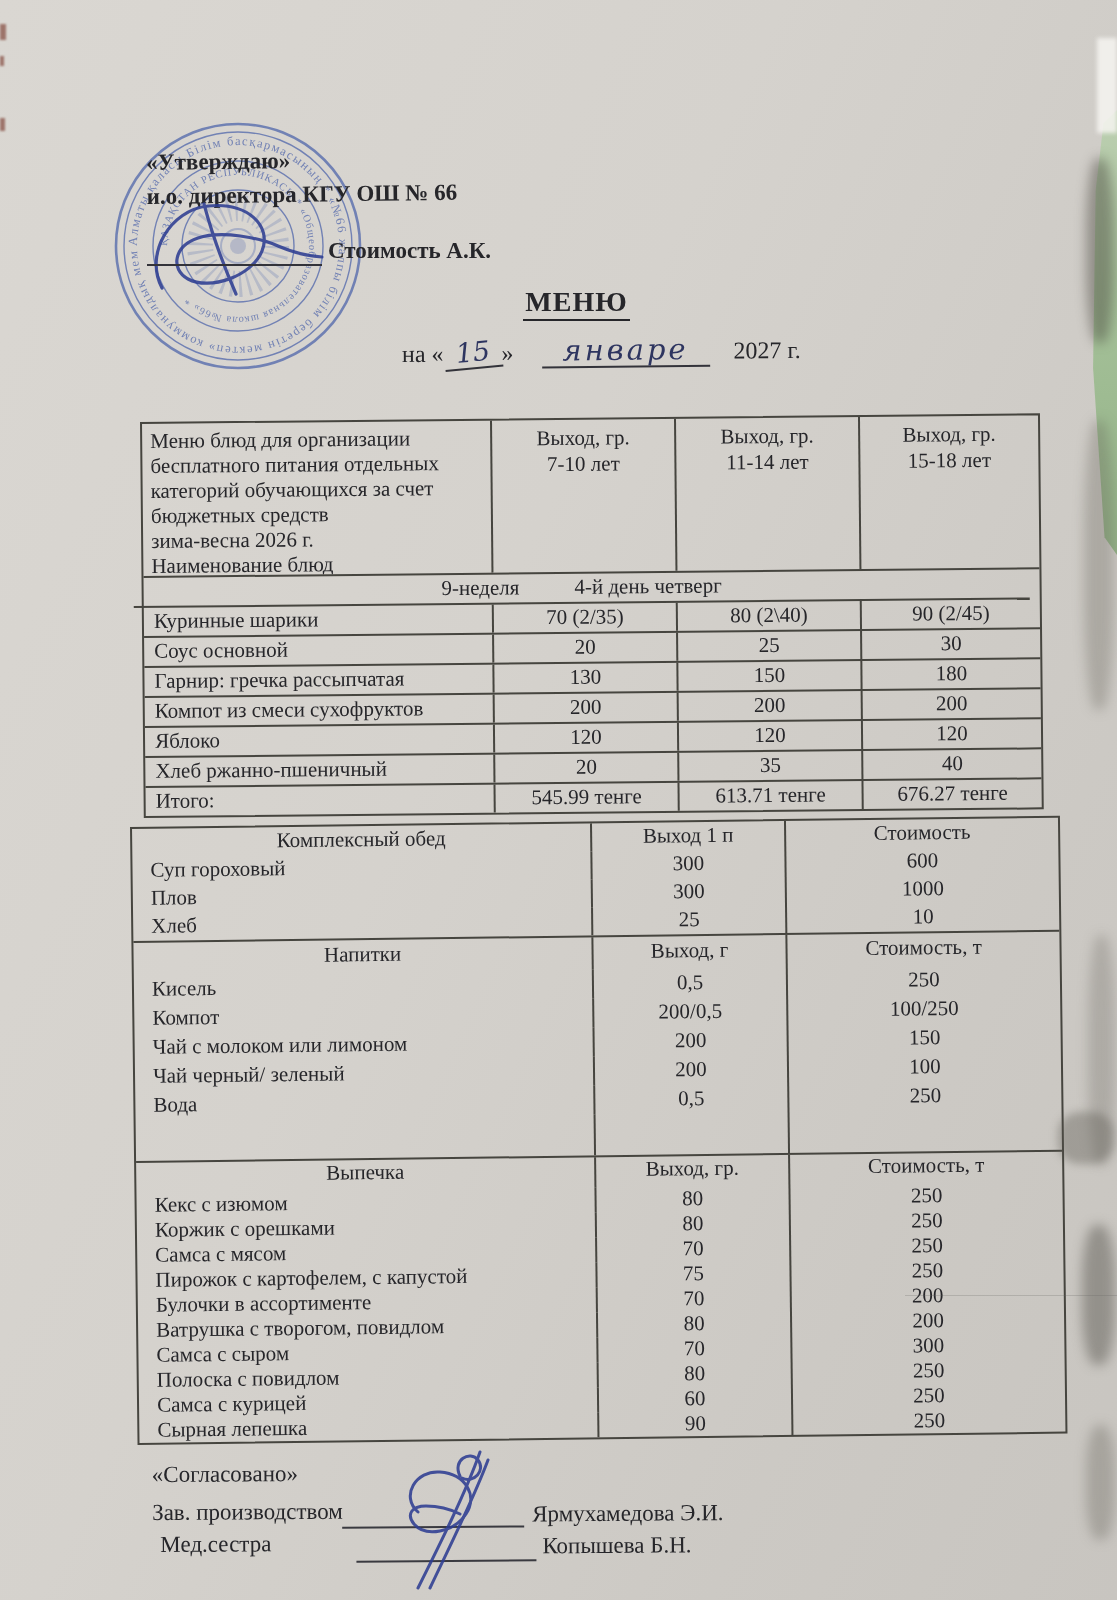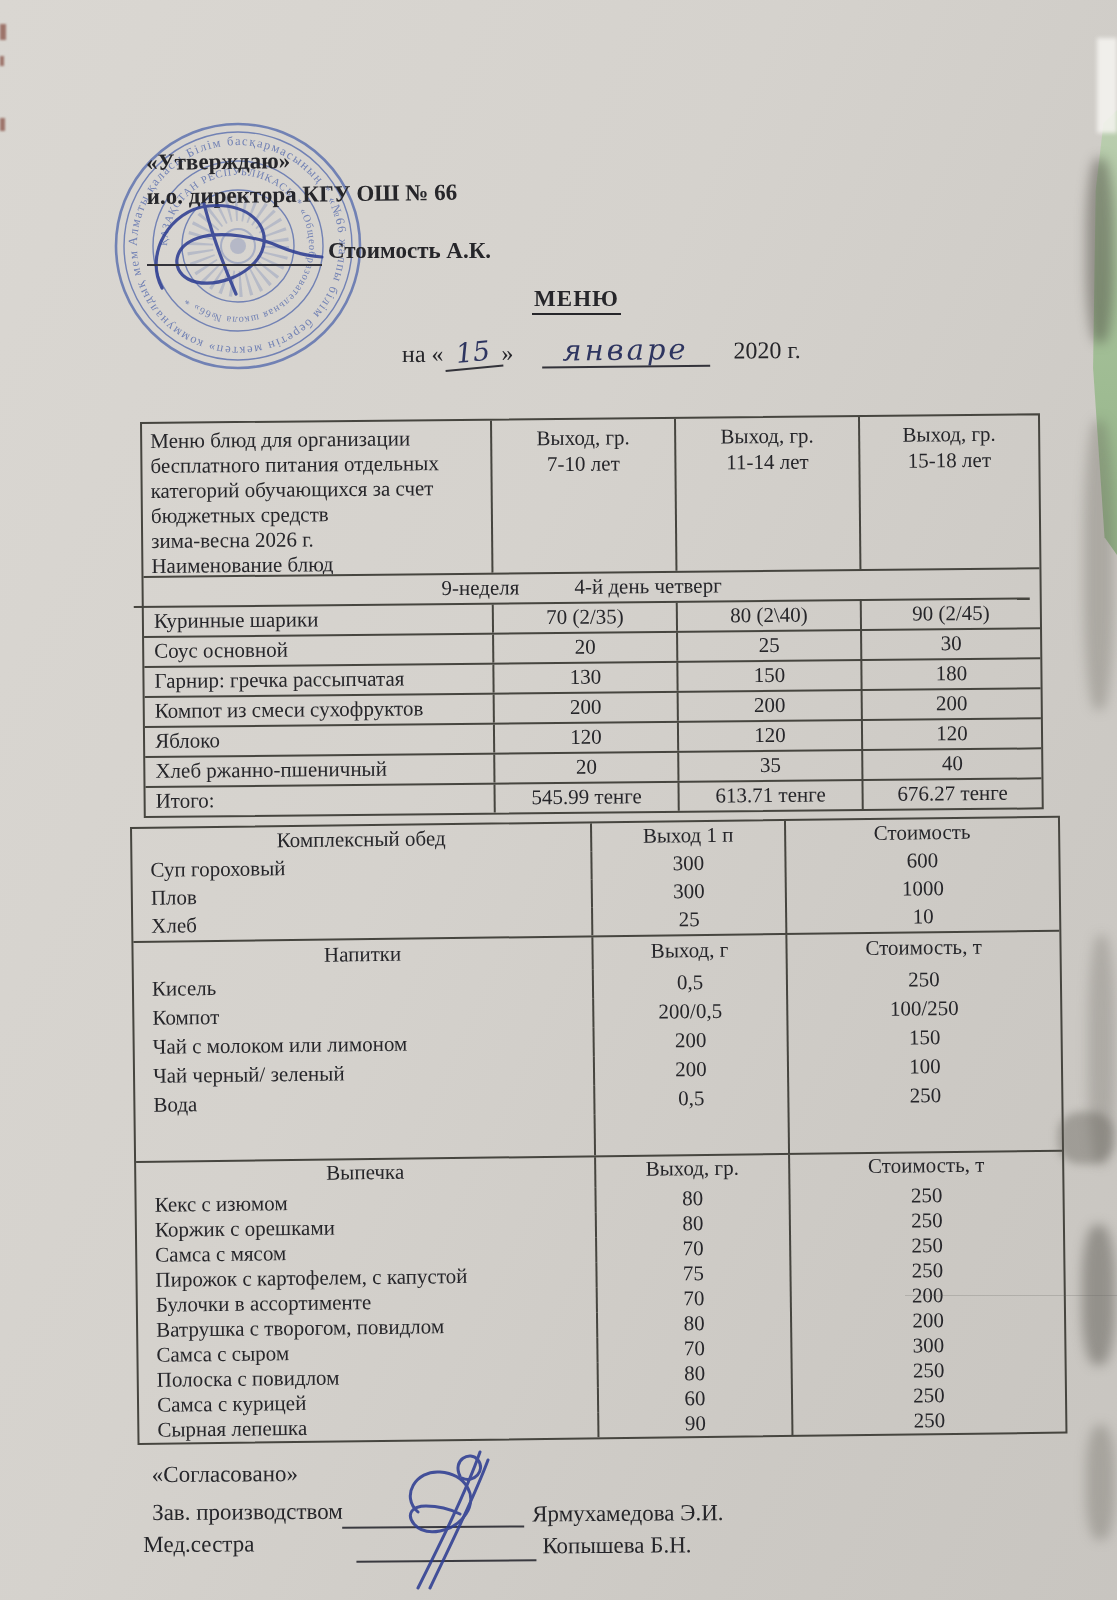--- a/index.html
+++ b/index.html
@@ -10,21 +10,21 @@
           overflow:hidden;}
   .content{position:absolute;inset:0;filter:blur(0.35px);color:#26262a;}
 
   
   .approval{position:absolute;left:146px;top:146px;font-weight:bold;font-size:23px;
             line-height:34px;transform:rotate(-0.8deg);transform-origin:0 0;white-space:nowrap;}
   .sig-line{position:absolute;left:147px;top:240px;width:175px;height:24px;
             border-bottom:2px solid #33333a;}
   .signer{position:absolute;left:328px;top:238px;font-weight:bold;font-size:23px;white-space:nowrap;}
   .menu-title{position:absolute;left:0;top:286px;width:1117px;text-align:center;}
-  .menu-title span{display:inline-block;font-weight:bold;font-size:23px;letter-spacing:1px;
+  .menu-title span{display:inline-block;font-weight:bold;font-size:28px;letter-spacing:1px;
             border-bottom:2.5px solid #26262a;padding:0 2px 1px;transform:translateX(18px);}
   .date-line{position:absolute;left:402px;top:334px;display:flex;align-items:baseline;
              font-size:24px;transform:rotate(-0.6deg);}
   .hw{font-style:italic;color:#2e3560;font-family:"DejaVu Serif",serif;}
   .hw-day{display:inline-block;min-width:58px;text-align:center;font-size:27px;
           border-bottom:2px solid #33333a;transform:rotate(-5deg);line-height:30px;}
   .hw-month{display:inline-block;min-width:168px;text-align:center;font-size:29px;
           border-bottom:2px solid #33333a;letter-spacing:3px;margin:0 10px 0 28px;line-height:32px;}
   .dl-year{margin-left:14px;}
 
@@ -65,21 +65,21 @@
   .secB{grid-template-rows:32px repeat(5,29px) 41px;} .secB .cell{line-height:28px;}
   .secC{grid-template-rows:30px repeat(10,25px);} .secC .cell{line-height:25px;}
 
   
   .footer{position:absolute;left:0;top:0;width:1117px;height:1600px;
           transform:rotate(-0.4deg);transform-origin:160px 1500px;font-size:23px;}
   .agreed{position:absolute;left:152px;top:1462px;}
   .prod-label{position:absolute;left:152px;top:1500px;white-space:nowrap;}
   .uline1{position:absolute;left:342px;top:1506px;width:182px;height:22px;border-bottom:2px solid #3a3a40;}
   .prod-name{position:absolute;left:532px;top:1504px;white-space:nowrap;}
-  .nurse-label{position:absolute;left:143px;top:1532px;text-align:right;}
+  .nurse-label{position:absolute;left:160px;top:1532px;text-align:right;}
   .uline2{position:absolute;left:356px;top:1540px;width:180px;height:22px;border-bottom:2px solid #3a3a40;}
   .nurse-name{position:absolute;left:542px;top:1536px;white-space:nowrap;}
 
   
   .green-wedge{position:absolute;left:1091px;top:110px;width:26px;height:445px;
       background:linear-gradient(180deg,#bccfb1 0%,#a4c098 45%,#93b287 100%);
       clip-path:polygon(100% 0,100% 100%,52% 96%,8% 58%,18% 18%,48% 3%);}
   .corner-light{position:absolute;left:1097px;top:38px;width:20px;height:95px;
       background:rgba(246,245,241,.85);filter:blur(2px);}
   .smudge{position:absolute;filter:blur(6px);border-radius:40%;}
@@ -143,21 +143,21 @@
 
     <div class="menu-title">
       <span>МЕНЮ</span>
     </div>
 
     <div class="date-line">
       <span>на «</span>
       <span class="hw hw-day">15</span>
       <span>»</span>
       <span class="hw hw-month">январе</span>
-      <span class="dl-year">2020 г.</span>
+      <span class="dl-year">2027 г.</span>
     </div>
 
     <div class="t1">
       <div class="grid t1-head">
         <div class="c nameh pre">Меню блюд для организации
 бесплатного питания отдельных
 категорий обучающихся за счет
 бюджетных средств
 зима-весна  2026 г.
 Наименование блюд</div>

